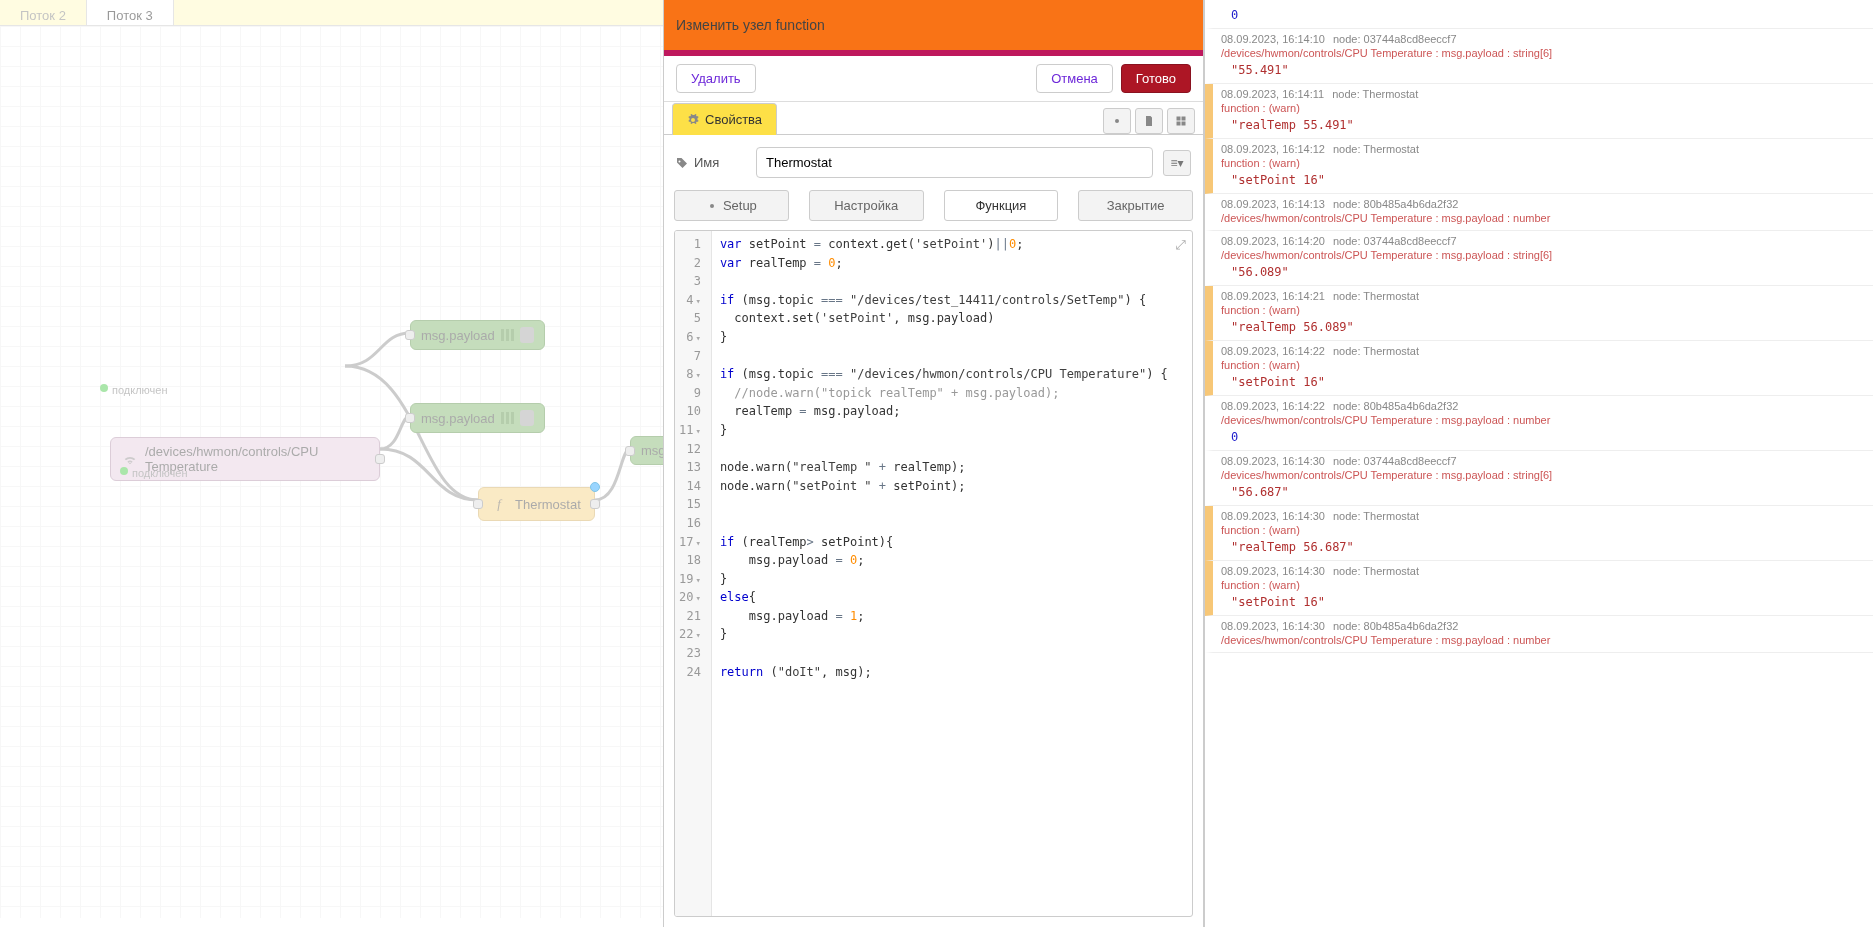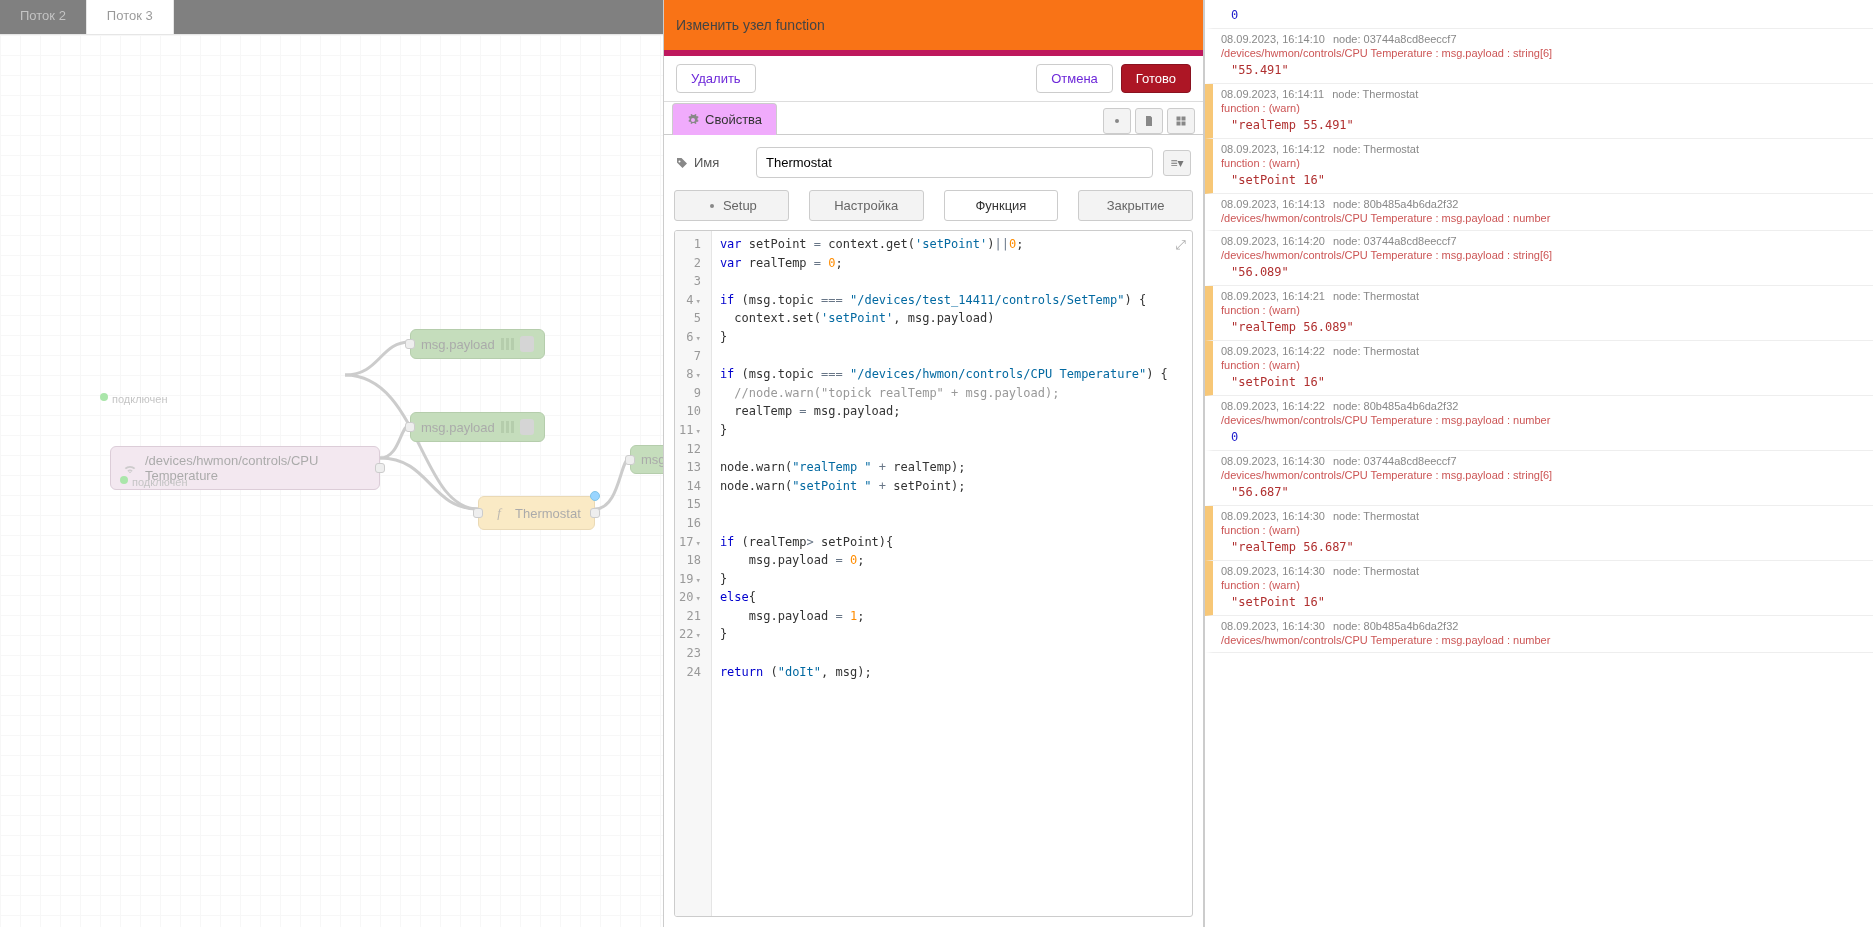--- a/index.html
+++ b/index.html
@@ -1,20 +1,20 @@
 <!DOCTYPE html>
 <html><head>
 <meta charset="utf-8">
 <style>
 *{box-sizing:border-box;margin:0;padding:0}
 body{font-family:Helvetica,Arial,sans-serif;font-size:14px;color:#555;overflow:hidden;background:#fff}
 .app{display:flex;width:1873px;height:927px;position:relative}
 .left{flex:0 0 664px;position:relative;background:#fff;border-right:1px solid #ccc}
 .left::after{content:"";position:absolute;inset:0;background:#fff;opacity:.5;pointer-events:none}
-.tabs-top{display:flex;height:35px;border-bottom:1px solid #ccc;background:#000000}
+.tabs-top{display:flex;height:26px;border-bottom:1px solid #ccc;background:#fef9c3}
 .tabs-top .tab{padding:8px 20px;border-right:1px solid #ccc;color:#888;cursor:pointer;font-size:13px}
 .tabs-top .tab.active{background:#fff;color:#333}
 .canvas{position:relative;height:calc(100% - 35px);background-image:linear-gradient(#eee 1px,transparent 1px),linear-gradient(90deg,#eee 1px,transparent 1px);background-size:20px 20px;overflow:hidden}
 .node{position:absolute;border-radius:6px;display:flex;align-items:center;padding:6px 10px;font-size:13px;border:1px solid #999}
 .node.violet{background:#e6d1e0;border-color:#b89ab1}
 .node.green{background:#8abb78;border-color:#6a9b58}
 .node.orange{background:#f5d48b;border-color:#d4b36a}
 .node .port{position:absolute;width:10px;height:10px;background:#ddd;border:1px solid #999;border-radius:3px}
 .node .port.out{right:-6px;top:50%;margin-top:-5px}
 .node .port.in{left:-6px;top:50%;margin-top:-5px}
@@ -29,37 +29,37 @@
 .sel-dot{width:10px;height:10px;background:#3af;border:1px solid #08c;border-radius:50%;position:absolute;top:-6px;right:-6px}
 
 .mid{flex:0 0 540px;border-right:1px solid #ccc;background:#fff;display:flex;flex-direction:column}
 .mid .hdr{background:#f97316;border-bottom:6px solid #be185d;padding:17px 12px;font-size:14px;color:#444}
 .mid .btns{display:flex;padding:8px 12px;gap:8px;border-bottom:1px solid #ddd;align-items:center}
 .btn{padding:6px 14px;border:1px solid #ccc;background:#fff;border-radius:4px;cursor:pointer;color:#6d28d9;font-size:13px}
 .btn.primary{background:#ad1625;color:#fff;border-color:#8a1220}
 .spacer{flex:1}
 .tabrow{display:flex;border-bottom:1px solid #ccc;background:#fff;padding:0 8px;align-items:flex-end}
 .tabrow .t{padding:8px 14px;border:1px solid #ccc;border-bottom:none;border-radius:4px 4px 0 0;background:#f7f7f7;color:#666;font-size:13px;margin-right:-1px;display:flex;align-items:center;gap:6px;cursor:pointer}
-.tabrow .t.active{background:#f0abfc;color:#333;position:relative;top:1px}
+.tabrow .t.active{background:#fde047;color:#333;position:relative;top:1px}
 .tabrow .sidebtns{margin-left:auto;display:flex;gap:4px}
 .iconbtn{width:28px;height:26px;border:1px solid #ccc;background:#f3f3f3;border-radius:3px;display:flex;align-items:center;justify-content:center;cursor:pointer;color:#777;font-size:12px}
 .form-row{display:flex;align-items:center;gap:10px;padding:12px}
 .form-row label{width:70px;display:flex;align-items:center;gap:6px;color:#555;font-size:13px}
 .form-row input[type=text]{flex:1;border:1px solid #ccc;border-radius:4px;padding:7px 9px;font-size:13px}
 .codetabs{display:flex;gap:20px;padding:0 10px;margin-bottom:-1px}
 .codetabs .ct{flex:1;text-align:center;padding:7px 4px;border:1px solid #ccc;background:#f3f3f3;color:#666;font-size:13px;border-radius:3px;cursor:pointer;display:flex;align-items:center;justify-content:center;gap:5px}
 .codetabs .ct.active{background:#fff;color:#333}
 .editor{margin:10px;border:1px solid #ccc;border-radius:3px;display:flex;position:relative;font-family:Menlo,Consolas,monospace;font-size:12px;line-height:1.55;background:#fff;flex:1;overflow:hidden}
 .gutter{background:#f7f7f7;border-right:1px solid #e5e5e5;color:#999;padding:4px 6px 4px 4px;text-align:right;user-select:none;min-width:30px}
 .gutter div{padding-right:4px;white-space:nowrap}
 .gutter .fold::after{content:"▾";font-size:9px;color:#aaa;margin-left:2px}
 .code{padding:4px 8px;white-space:pre;color:#333;overflow:auto}
 .expand{position:absolute;top:4px;right:6px;color:#aaa;cursor:pointer;font-size:13px}
 .kw{color:#0000cd}
-.str{color:#0369a1}
+.str{color:#404040}
 .num{color:#ff8c00}
 .op{color:#687687}
 .com{color:#999}
 
 .right{flex:1;background:#fff;display:flex;flex-direction:column;border-left:1px solid #ccc}
 .right .rtabs{display:flex;border-bottom:1px solid #ccc;height:35px;background:#f3f3f3}
 .right .rtabs .rt{padding:8px 16px;border-right:1px solid #ccc;display:flex;align-items:center;gap:6px;color:#333;font-size:13px;cursor:pointer;background:#fff}
 .right .rtabs .rt.blank{background:#f3f3f3;flex:0 0 180px}
 .dbglist{flex:1;overflow:auto;font-size:12px}
 .msg{border-bottom:1px solid #eee;border-left:8px solid transparent;padding:4px 8px 6px}

